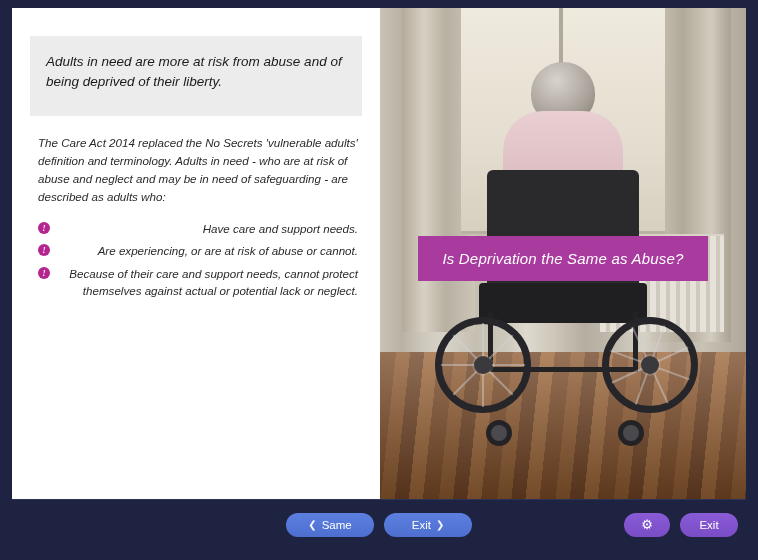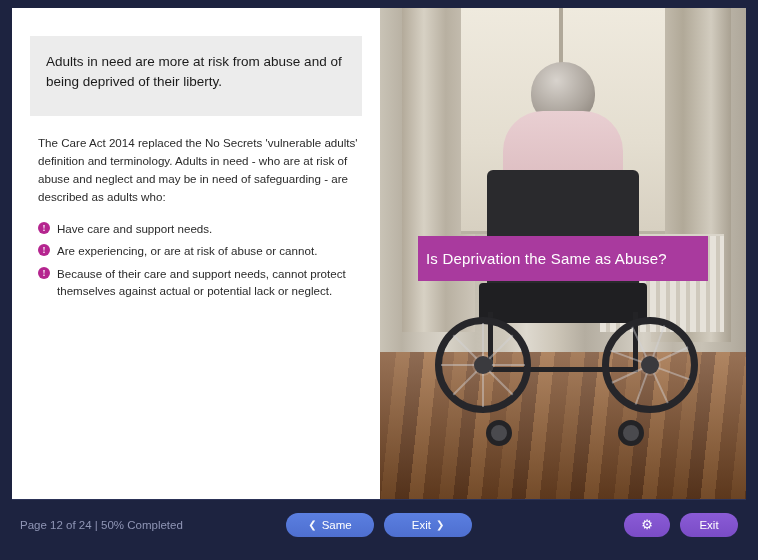--- a/index.html
+++ b/index.html
@@ -15,20 +15,21 @@
     background: #1d2340;
   }
 
   
   .slide {
     position: absolute;
     left: 12px; top: 8px;
     width: 734px; height: 491px;
     background: #ffffff;
     display: flex;
+    font-style: italic;
   }
   .slide-left {
     width: 368px;
     height: 100%;
     background: #ffffff;
     padding: 22px 16px 10px 16px;
   }
   .slide-right {
     width: 366px;
     height: 100%;
@@ -75,21 +76,21 @@
     background: #b5258f;
     color: #ffffff;
     font-size: 9px;
     font-weight: bold;
     line-height: 12px;
     text-align: center;
     margin-right: 7px;
     margin-top: 2px;
     font-family: "Liberation Serif", serif;
   }
-  .bullet-text { flex: 1 1 auto; }
+  .bullet-text { flex: 1 1 auto; text-align: right; }
 
   
   .photo {
     position: absolute;
     inset: 0;
     background: #6b4a33;
     overflow: hidden;
   }
   
   .wall {
@@ -215,21 +216,21 @@
   }
   .caster.left  { left: 29%; top: 84%; }
   .caster.right { right: 28%; top: 84%; }
 
   
   .photo-title {
     position: absolute;
     left: 38px; right: 38px; top: 228px;
     background: #a93a9e;
     color: #ffffff;
-    text-align: left;
+    text-align: center;
     font-size: 15px;
     padding: 14px 8px;
     letter-spacing: .2px;
   }
 
   
   .bottombar {
     position: absolute;
     left: 12px; right: 12px; top: 499px;
     height: 50px;
@@ -351,21 +352,20 @@
         </div>
         <div class="caster left"></div>
         <div class="caster right"></div>
 
         <div class="photo-title">Is Deprivation the Same as Abuse?</div>
       </div>
     </div>
   </div>
 
   <div class="bottombar">
-    <div class="progress-text">Page 12 of 24 | 50% Completed</div>
 
     <div class="nav-group">
       <button class="pill">
         <span class="chev">❮</span>
         <span>Same</span>
       </button>
       <button class="pill">
         <span>Exit</span>
         <span class="chev">❯</span>
       </button>

